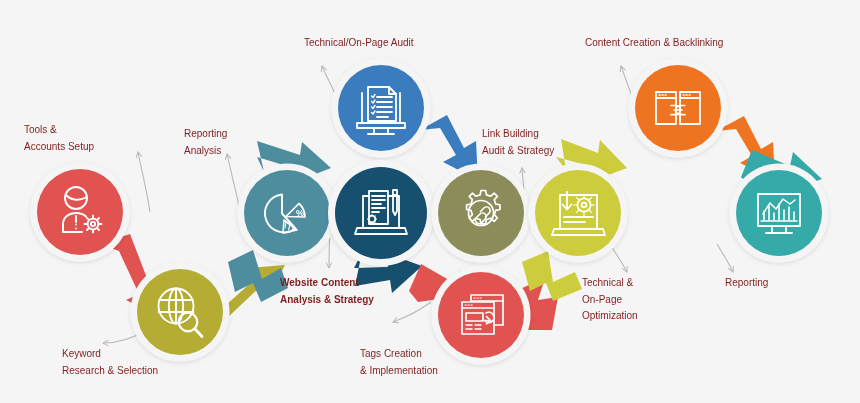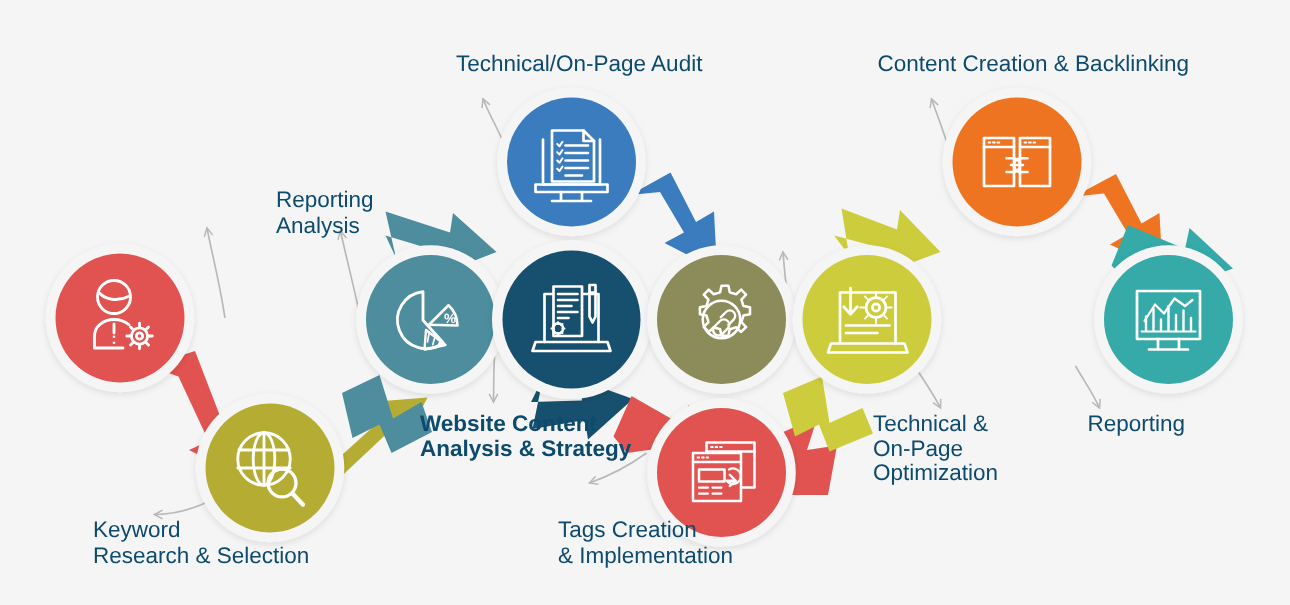--- a/index.html
+++ b/index.html
@@ -22,22 +22,22 @@
   }
   #svg-layer {
     position: absolute;
     left: 0;
     top: 0;
     width: 860px;
     height: 403px;
   }
   .node-label {
     position: absolute;
-    color: #0c4a6e;
-    font-size: 15px;
+    color: #7f1d1d;
+    font-size: 10px;
     line-height: 16.5px;
     font-family: "Liberation Sans", sans-serif;
     white-space: pre;
     letter-spacing: 0px;
   }
   .lbl-left   { text-align: left; }
 </style>
 </head>
 <body>
 
@@ -244,37 +244,41 @@
           <path d="M466,313 L483,313 L483,321 L466,321 Z"></path>
           <path d="M466,325 L472,325 M475,325 L481,325 M466,329 L472,329 M475,329 L481,329" stroke-width="1.5"></path>
           <path d="M486,313 a5.2,5.2 0 1 1 -1.5,7.5 L490,320.5" stroke-width="1.6"></path>
           <path d="M486.5,316.5 L490.5,320.5 L486.5,324" stroke-width="1.6"></path>
         </g>
       </g>
 
     </g>
   </svg>
 
+  <div class="node-label lbl-left" style="left:24px; top:122px;">Tools &amp;
+Accounts Setup</div>
 
   <div class="node-label lbl-left" style="left:62px; top:346px;">Keyword
 Research &amp; Selection</div>
 
   <div class="node-label lbl-left" style="left:184px; top:126px;">Reporting
 Analysis</div>
 
   <div class="node-label lbl-left" style="left:304px; top:35px;">Technical/On-Page Audit</div>
 
   <div class="node-label lbl-left" style="left:280px; top:275px;font-weight:bold;">Website Content
 Analysis &amp; Strategy</div>
 
+  <div class="node-label lbl-left" style="left:482px; top:126px;">Link Building
+Audit &amp; Strategy</div>
 
   <div class="node-label lbl-left" style="left:582px; top:275px;">Technical &amp;
 On-Page
 Optimization</div>
 
   <div class="node-label lbl-left" style="left:585px; top:35px;">Content Creation &amp; Backlinking</div>
 
   <div class="node-label lbl-left" style="left:710px; top:275px;margin-left:15px;">Reporting</div>
 
-  <div class="node-label lbl-left" style="left:360px; top:346px;margin-left:12px;">Tags Creation
+  <div class="node-label lbl-left" style="left:360px; top:346px;">Tags Creation
 &amp; Implementation</div>
 
 </div>
 
 </body></html>

